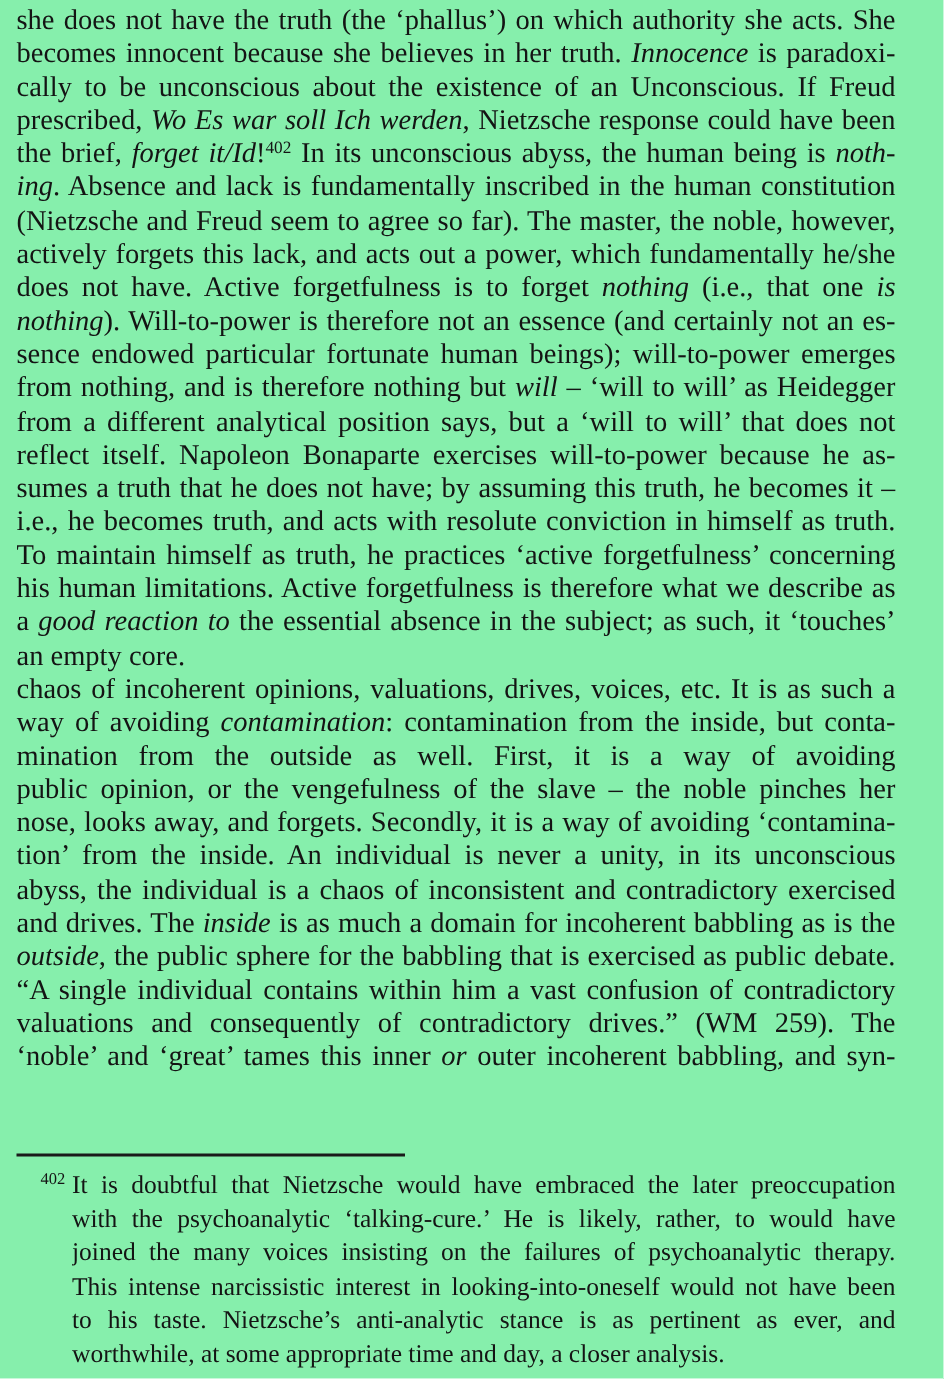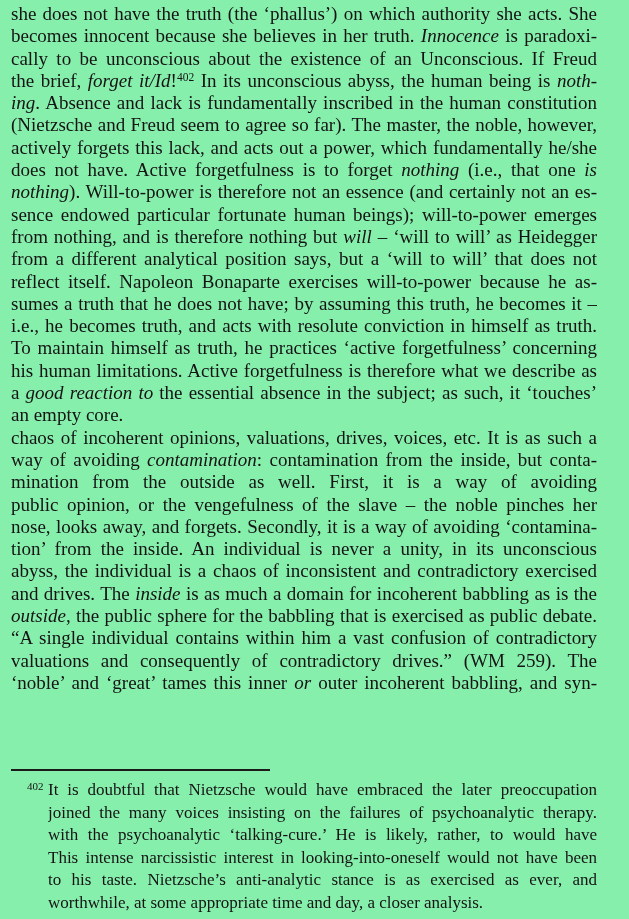--- a/index.html
+++ b/index.html
@@ -57,20 +57,21 @@
   .fn-lines .line { height: 22.6px; }
 </style>
 </head>
 <body>
 
 <div class="page">
   <div class="body-text" id="body-text">
       <div class="line">she does not have the truth (the ‘phallus’) on which authority she acts. She</div>
       <div class="line">becomes innocent because she believes in her truth. <i>Innocence</i> is paradoxi-</div>
       <div class="line">cally to be unconscious about the existence of an Unconscious. If Freud</div>
+      <div class="line">prescribed, <i>Wo Es war soll Ich werden</i>, Nietzsche response could have been</div>
       <div class="line">the brief, <i>forget it/Id</i>!<sup>402</sup> In its unconscious abyss, the human being is <i>noth-</i></div>
       <div class="line"><i>ing</i>. Absence and lack is fundamentally inscribed in the human constitution</div>
       <div class="line">(Nietzsche and Freud seem to agree so far). The master, the noble, however,</div>
       <div class="line">actively forgets this lack, and acts out a power, which fundamentally he/she</div>
       <div class="line">does not have. Active forgetfulness is to forget <i>nothing</i> (i.e., that one <i>is</i></div>
       <div class="line"><i>nothing</i>). Will-to-power is therefore not an essence (and certainly not an es-</div>
       <div class="line">sence endowed particular fortunate human beings); will-to-power emerges</div>
       <div class="line">from nothing, and is therefore nothing but <i>will</i> – ‘will to will’ as Heidegger</div>
       <div class="line">from a different analytical position says, but a ‘will to will’ that does not</div>
       <div class="line">reflect itself. Napoleon Bonaparte exercises will-to-power because he as-</div>
@@ -91,20 +92,20 @@
       <div class="line"><i>outside</i>, the public sphere for the babbling that is exercised as public debate.</div>
       <div class="line">“A single individual contains within him a vast confusion of contradictory</div>
       <div class="line">valuations and consequently of contradictory drives.” (WM 259). The</div>
       <div class="line">‘noble’ and ‘great’ tames this inner <i>or</i> outer incoherent babbling, and syn-</div>
     </div>
   <hr class="fn-rule">
   <div class="footnote">
     <span class="fn-num">402</span>
     <div class="fn-lines" id="fn-lines">
         <div class="line">It is doubtful that Nietzsche would have embraced the later preoccupation</div>
+        <div class="line">with the psychoanalytic ‘talking-cure.’ He is likely, rather, to would have</div>
         <div class="line">joined the many voices insisting on the failures of psychoanalytic therapy.</div>
-        <div class="line">with the psychoanalytic ‘talking-cure.’ He is likely, rather, to would have</div>
         <div class="line">This intense narcissistic interest in looking-into-oneself would not have been</div>
-        <div class="line">to his taste. Nietzsche’s anti-analytic stance is as exercised as ever, and</div>
+        <div class="line">to his taste. Nietzsche’s anti-analytic stance is as pertinent as ever, and</div>
         <div class="line endline">worthwhile, at some appropriate time and day, a closer analysis.</div>
       </div>
   </div>
 </div>
 
 </body></html>

